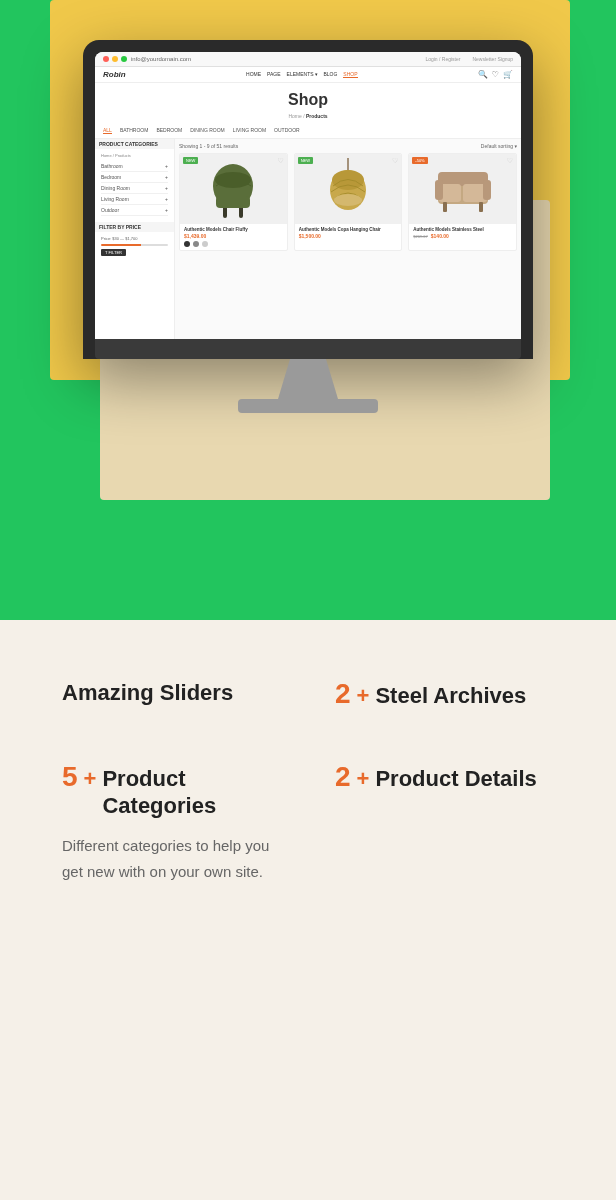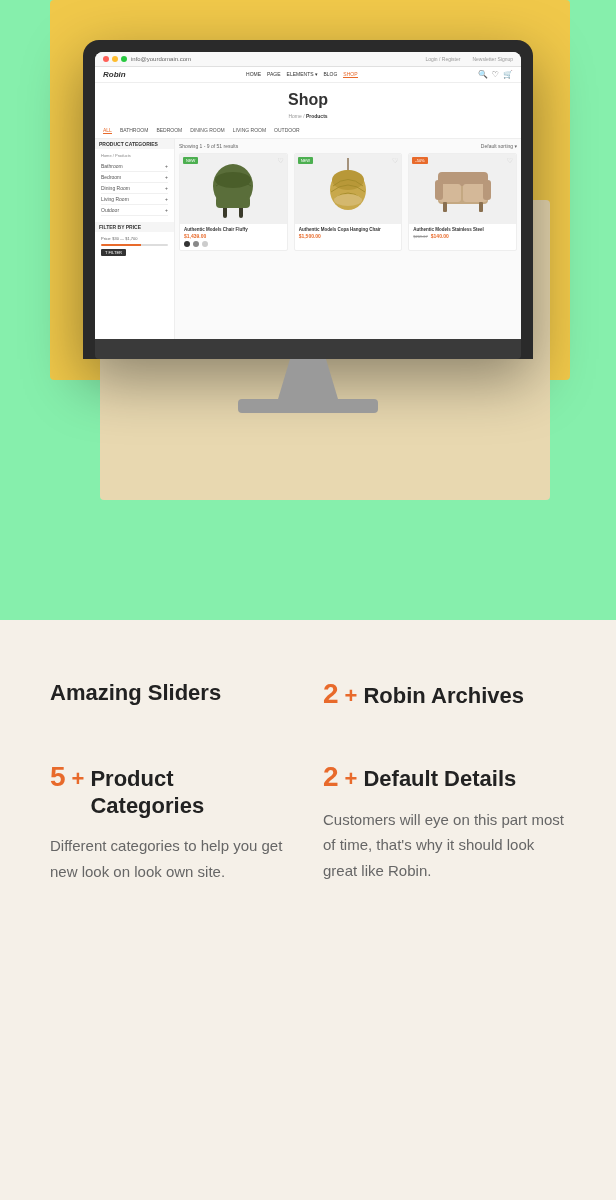--- a/index.html
+++ b/index.html
@@ -9,21 +9,21 @@
       background: #f5f0e8;
       font-family: 'Helvetica Neue', Arial, sans-serif;
       overflow-x: hidden;
     }
 
     
     .top-section {
       position: relative;
       width: 616px;
       height: 620px;
-      background: #86efac;
+      background: #22c55e;
       overflow: hidden;
     }
 
     .yellow-bg-top {
       position: absolute;
       top: 0;
       left: 50px;
       width: 520px;
       height: 380px;
       background: #f0c84a;
@@ -323,20 +323,21 @@
     }
 
     .features-grid {
       display: grid;
       grid-template-columns: 1fr 1fr;
       gap: 40px 30px;
     }
 
     .feature-item {
       padding: 0;
+      margin-left: 12px;
     }
 
     .feature-title {
       font-size: 22px;
       font-weight: 700;
       color: #222;
       margin-bottom: 14px;
       line-height: 1.2;
     }
 
@@ -561,36 +562,35 @@
   <div class="features-grid">
 
     <div class="feature-item">
       <div class="feature-title">Amazing Sliders</div>
     </div>
 
     <div class="feature-item">
       <div class="feature-title-with-count">
         <span class="feature-count">2</span>
         <span class="feature-count-plus">+</span>
-        <span class="feature-title-text">Robin Archives</span>
+        <span class="feature-title-text">Steel Archives</span>
       </div>
     </div>
 
     <div class="feature-item">
       <div class="feature-title-with-count">
         <span class="feature-count">5</span>
         <span class="feature-count-plus">+</span>
         <span class="feature-title-text">Product Categories</span>
       </div>
-      <p class="feature-desc">Different categories to help you get new look on look own site.</p>
+      <p class="feature-desc">Different categories to help you get new with on your own site.</p>
     </div>
 
     <div class="feature-item">
       <div class="feature-title-with-count">
         <span class="feature-count">2</span>
         <span class="feature-count-plus">+</span>
-        <span class="feature-title-text">Default Details</span>
+        <span class="feature-title-text">Product Details</span>
       </div>
-      <p class="feature-desc">Customers will eye on this part most of time, that's why it should look great like Robin.</p>
     </div>
 
   </div>
 </div>
 
 </body></html>

